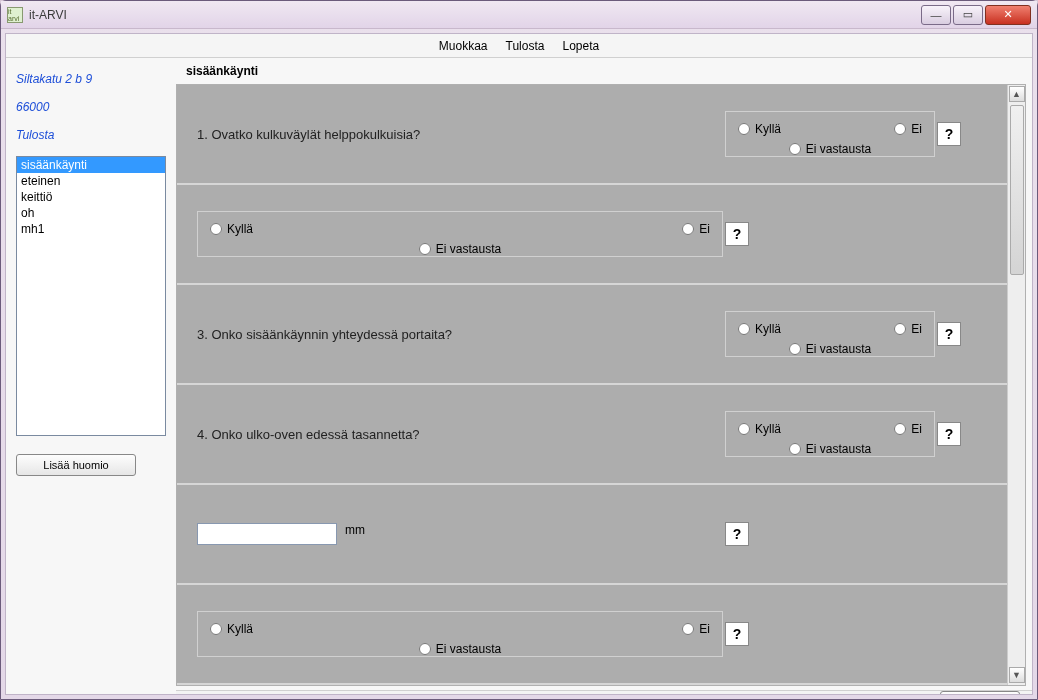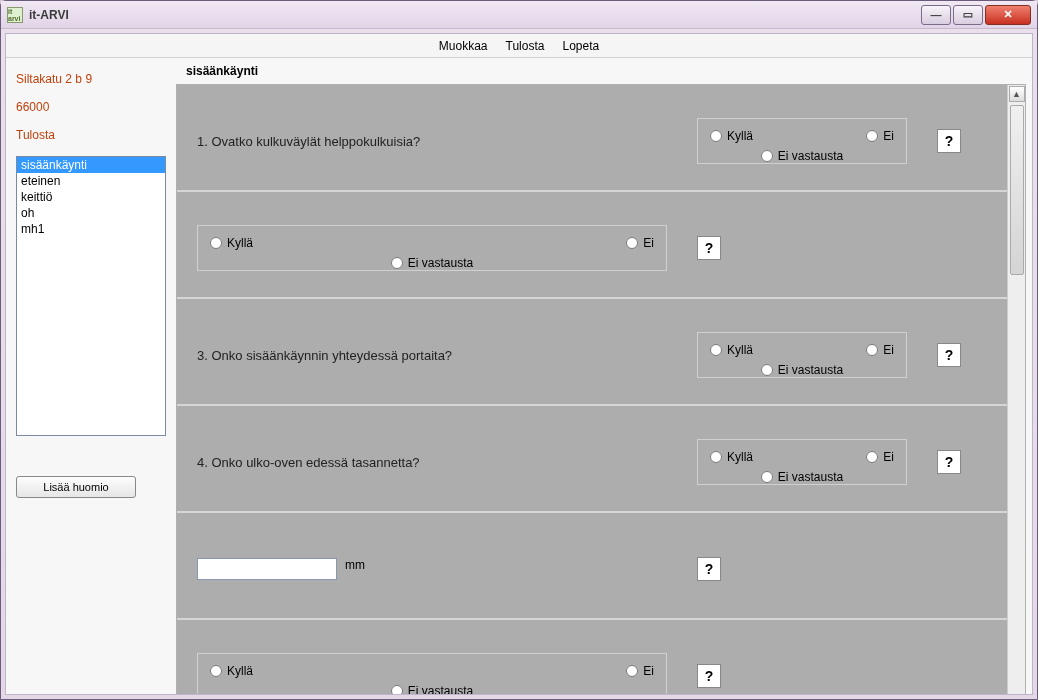--- a/index.html
+++ b/index.html
@@ -22,21 +22,20 @@
     display: flex;
     flex-direction: column;
   }
   .titlebar {
     height: 28px;
     display: flex;
     align-items: center;
     padding: 0 6px;
     background: linear-gradient(#f0e8f2, #e2d4e8);
     border-bottom: 1px solid #c8b8cc;
-    font-weight: bold;
   }
   .titlebar-icon {
     width: 16px; height: 16px;
     background: #dff0d0;
     border: 1px solid #889970;
     margin-right: 6px;
     font-size: 7px;
     line-height: 7px;
     color: #556b2f;
     display: flex; align-items: center; justify-content: center;
@@ -85,32 +84,32 @@
     display: flex;
     overflow: hidden;
   }
   .sidebar {
     width: 170px;
     padding: 14px 10px;
     display: flex;
     flex-direction: column;
     gap: 14px;
   }
-  .addr-line { color: #c2410c; font-size: 12px; }
+  .addr-line { color: #1d4ed8; font-size: 12px; font-style: italic; }
   .listbox {
     background: #fff;
     border: 1px solid #7a8aa0;
     height: 280px;
     overflow-y: auto;
     font-size: 12px;
   }
   .list-item { padding: 1px 4px; cursor: default; }
   .list-item.selected { background: #3399ff; color: #fff; }
   .add-note-btn {
-    margin-top: 26px;
+    margin-top: 4px;
     width: 120px;
     height: 22px;
     border: 1px solid #888;
     border-radius: 3px;
     background: linear-gradient(#fdfdfd, #e6e6e6);
     font-size: 11px;
   }
   .main {
     flex: 1;
     display: flex;
@@ -160,23 +159,22 @@
     border: 1px solid #aaa;
     border-radius: 2px;
   }
   .question-row {
     background: #adadad;
     border-bottom: 2px solid #d6d6d6;
     padding: 18px 20px 18px 20px;
     display: grid;
     grid-template-columns: 1fr 210px 50px;
     align-items: center;
-    gap: 30px;
+    gap: 2px;
     min-height: 100px;
-    margin-top: 7px;
   }
   .q-text { color: #222; font-size: 13px; }
   .radio-box {
     border: 1px solid #d0d0d0;
     background: #adadad;
     padding: 10px 12px 0 12px;
     display: flex;
     flex-direction: column;
     gap: 6px;
   }

